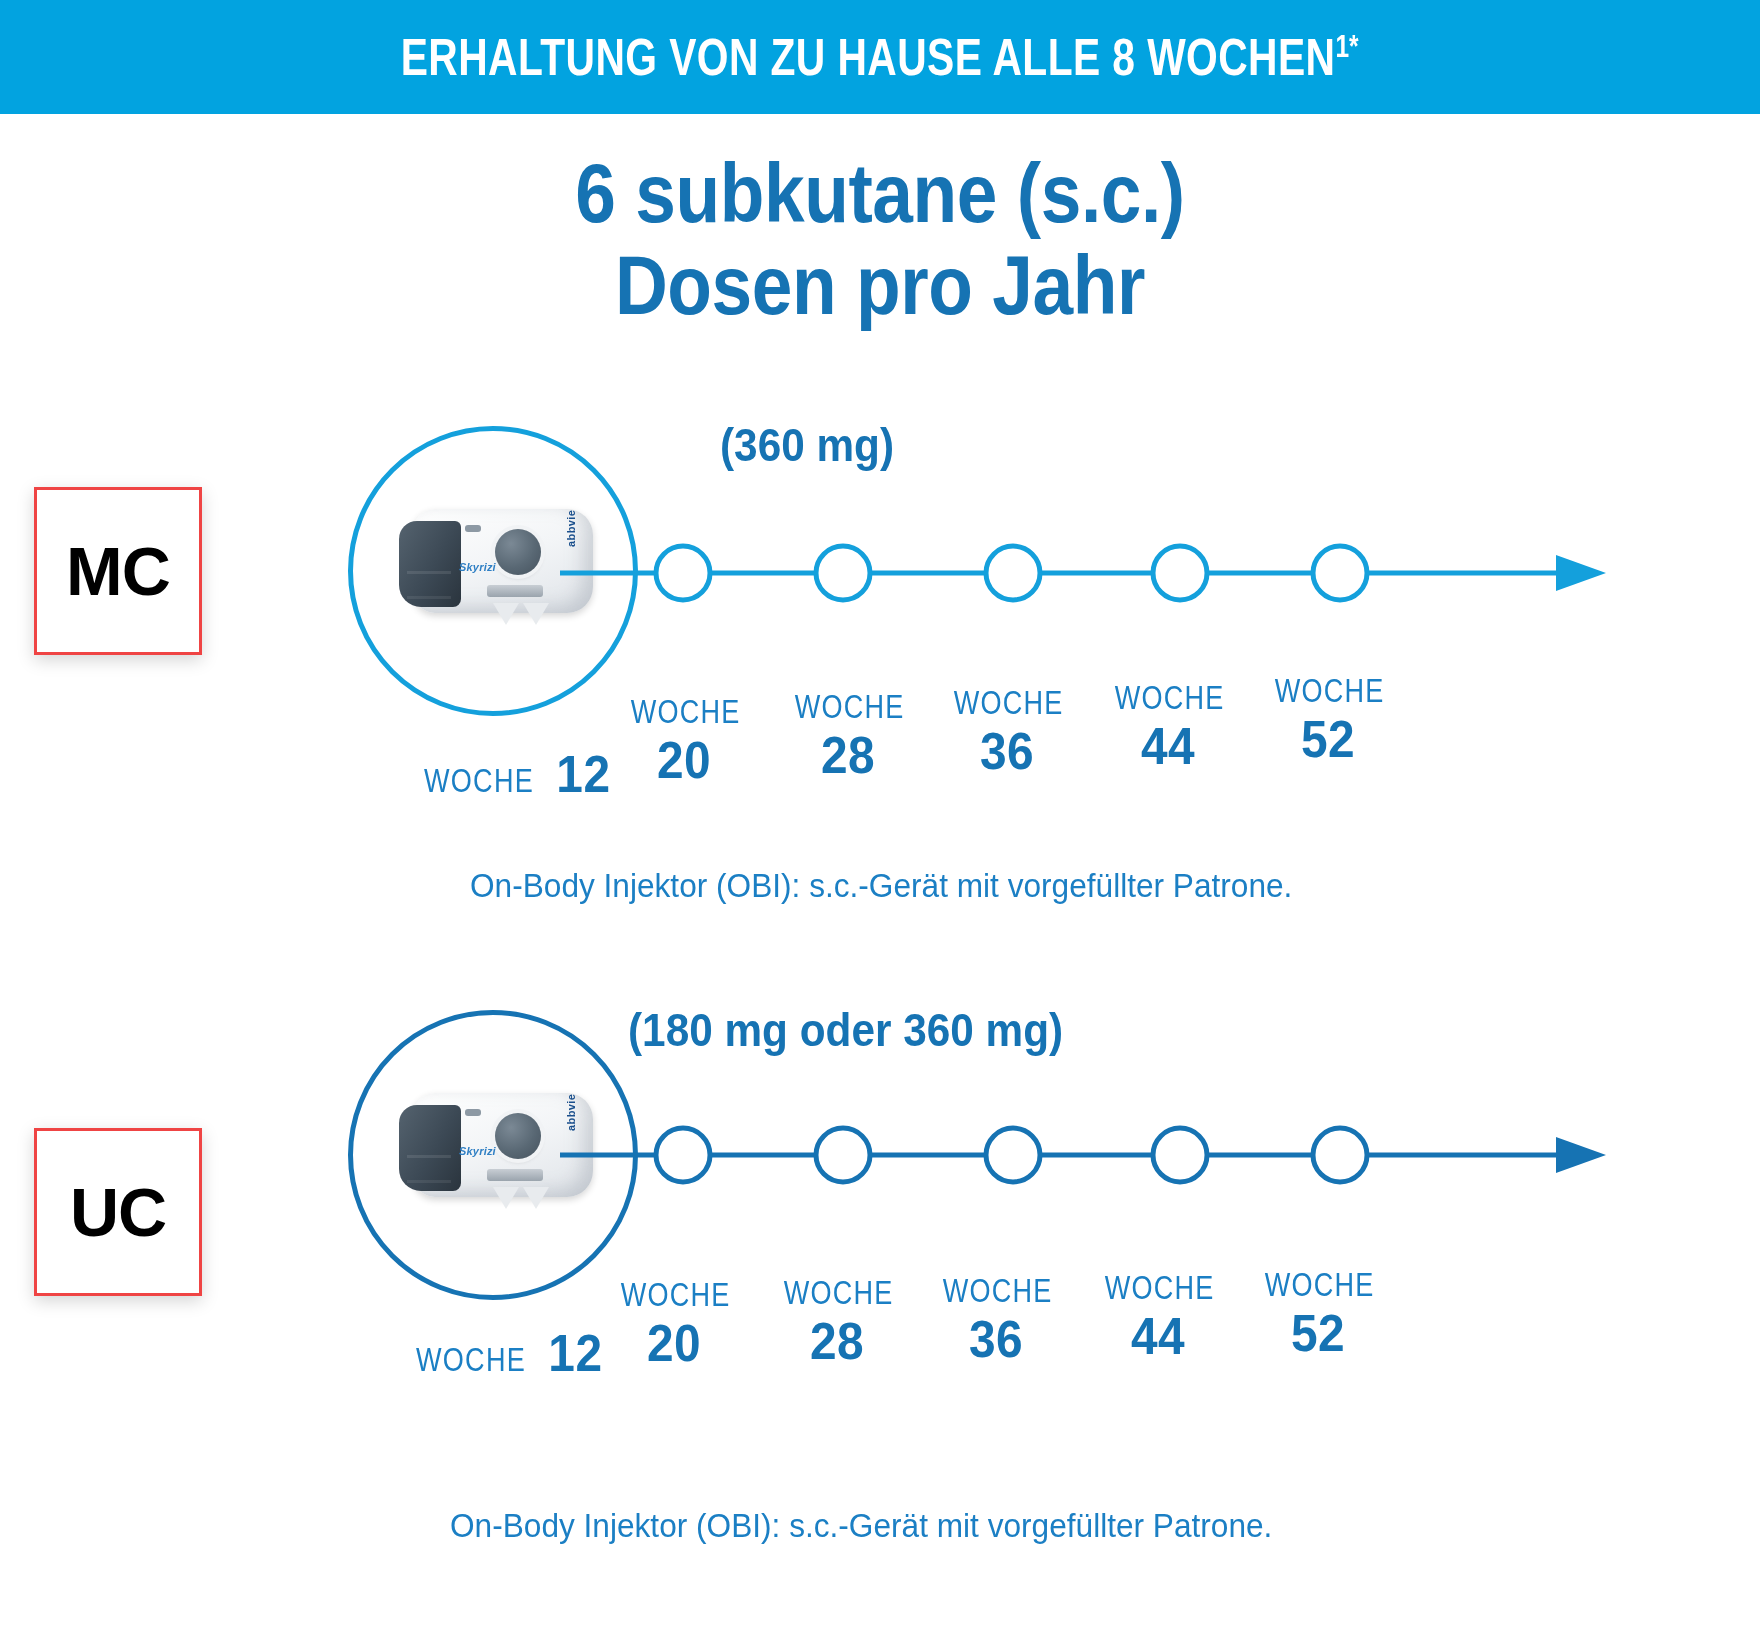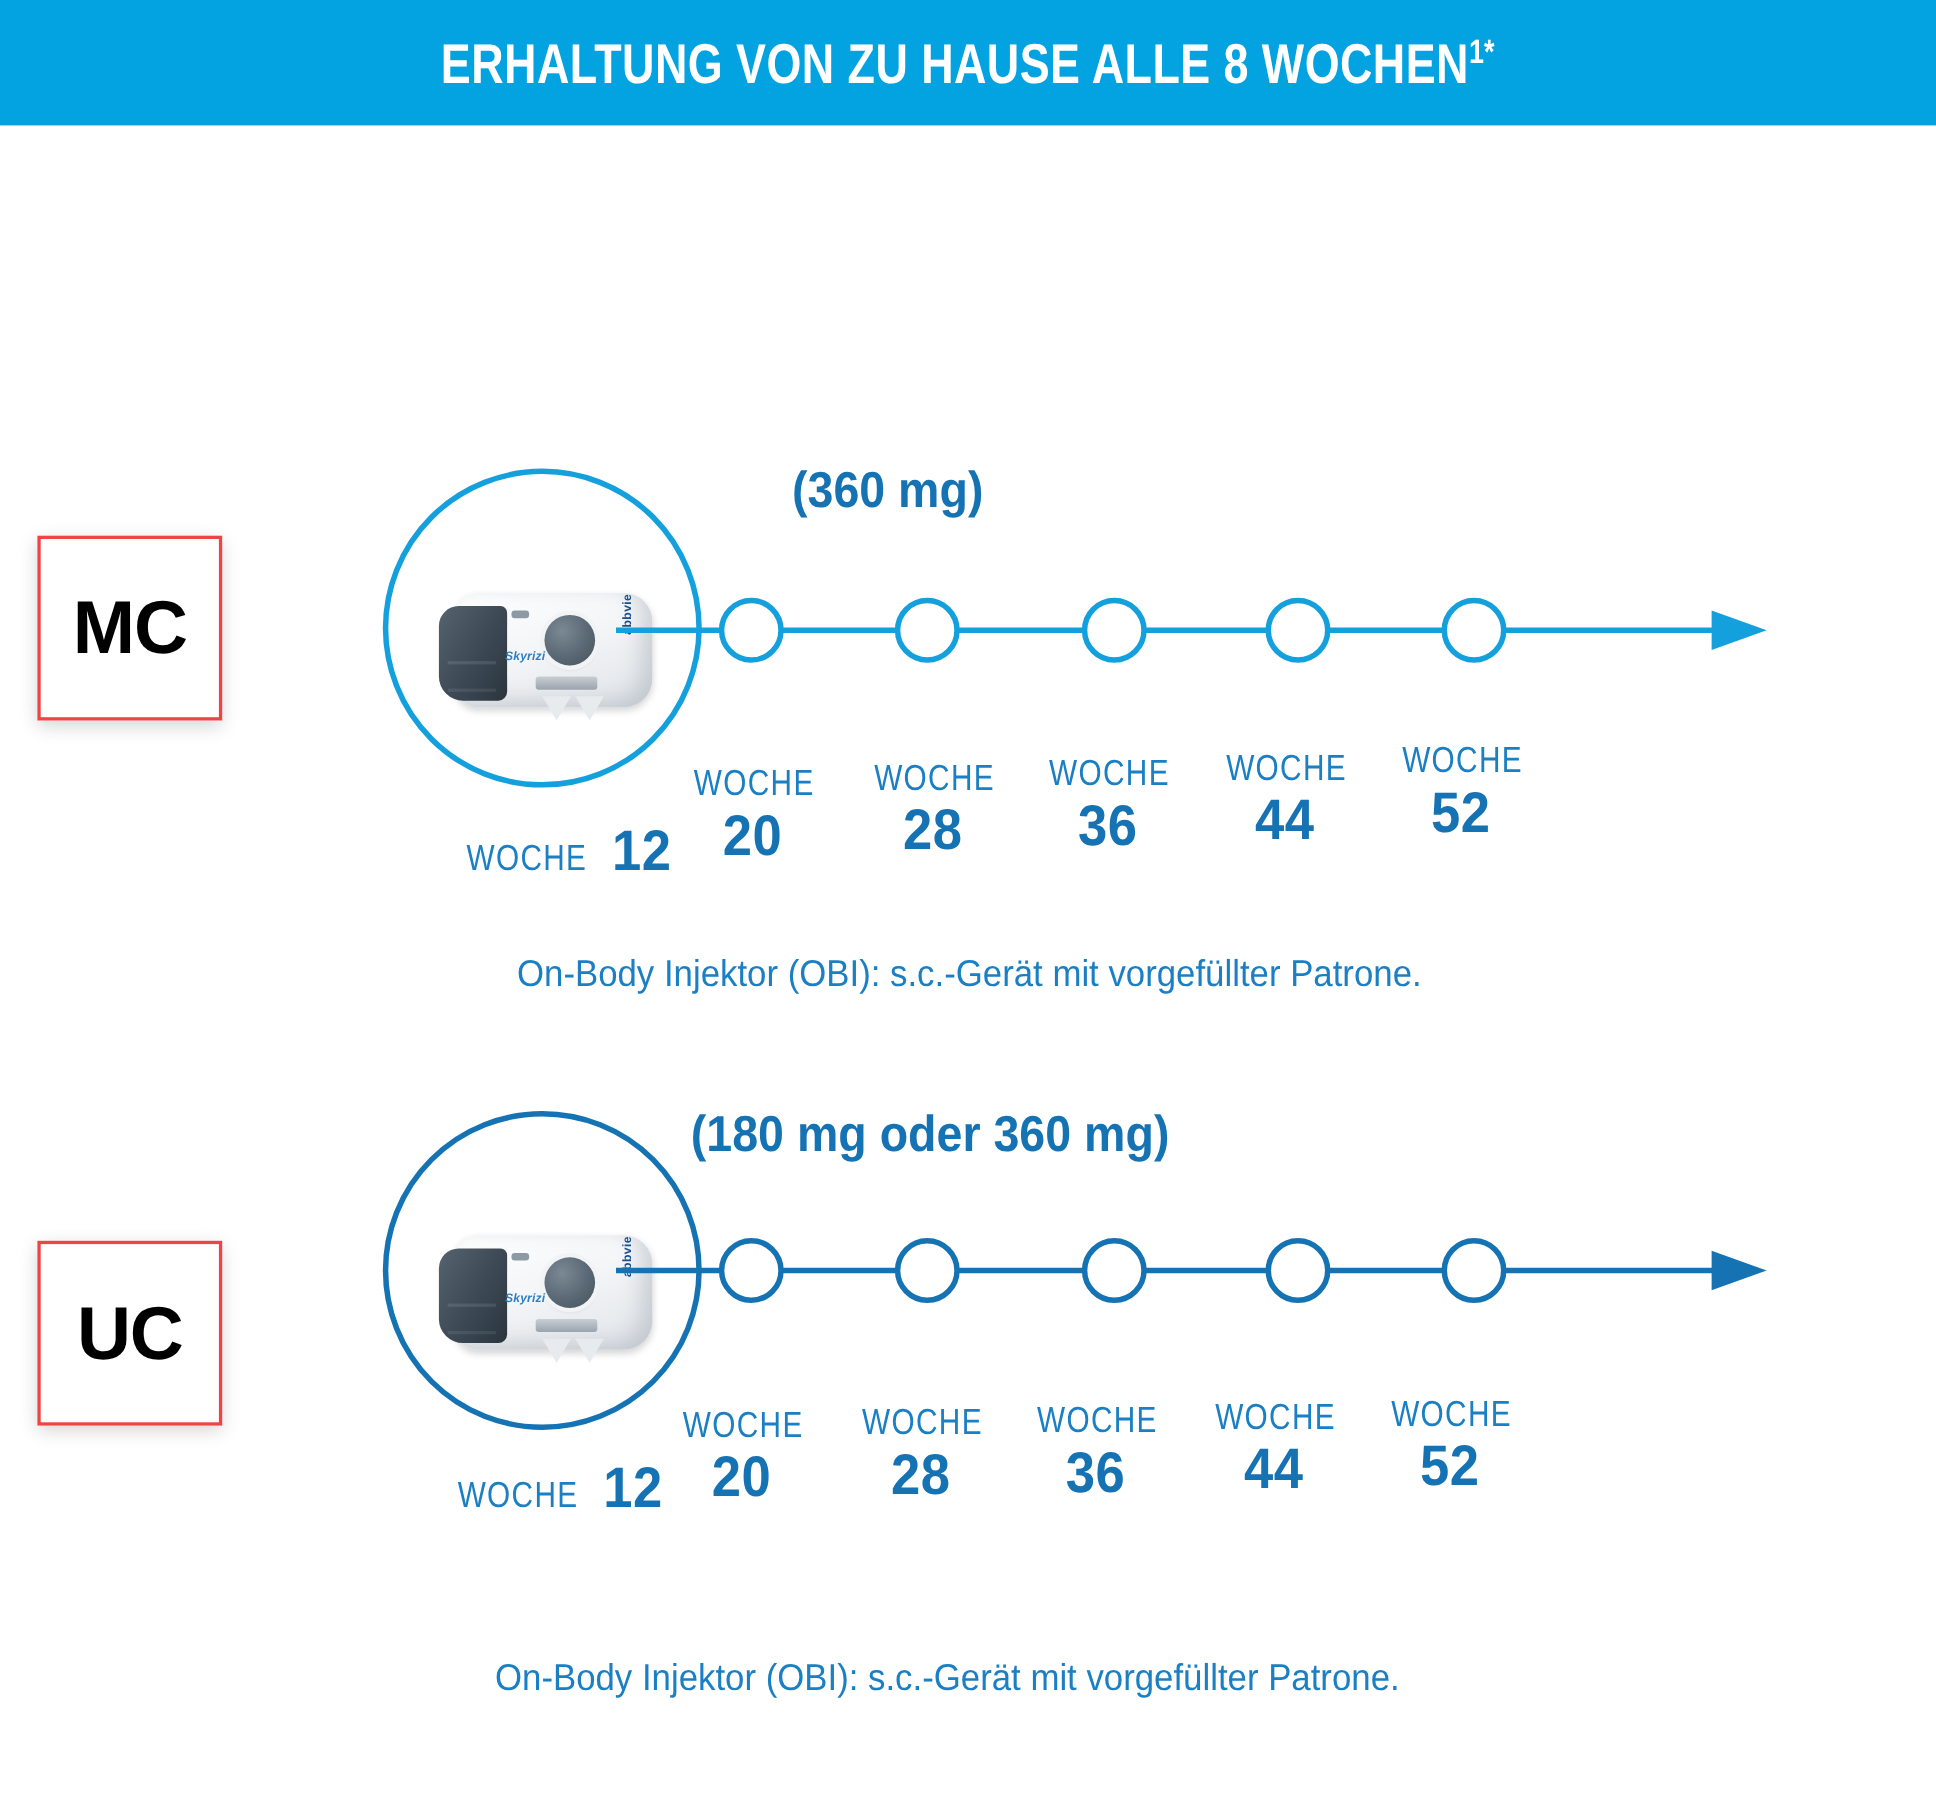--- a/index.html
+++ b/index.html
@@ -106,21 +106,21 @@
     overflow: hidden;
   }
   .device-circle.deep { border-color: #1673B3; }
   #circle-mc { left: 348px; top: 426px; }
   #circle-uc { left: 348px; top: 1010px; }
 
   
   .device {
     position: absolute;
     left: 34px;
-    top: 102px;
+    top: 72px;
     width: 224px;
     height: 124px;
   }
   .dev-body {
     position: absolute;
     left: 26px; top: 6px;
     width: 180px; height: 104px;
     background: linear-gradient(160deg,#ffffff 0%,#f3f5f7 48%,#dfe3e8 100%);
     border-radius: 22px 26px 26px 22px;
     box-shadow: inset -10px -6px 18px rgba(140,150,160,.35),
@@ -269,20 +269,24 @@
 <body>
 
 <div class="page">
 
   <div class="header-band">
     <div class="header-title">
       <span>ERHALTUNG VON ZU HAUSE ALLE 8 WOCHEN</span><span class="sup">1*</span>
     </div>
   </div>
 
+  <div class="main-title">
+    <span class="tline">6 subkutane (s.c.)</span>
+    <span class="tline">Dosen pro Jahr</span>
+  </div>
 
   <div class="section" id="section-mc">
 
     <div class="badge" id="badge-mc">
       <span class="badge-label">MC</span>
     </div>
 
     <div class="device-circle" id="circle-mc">
       <div class="device">
         <div class="dev-body"></div>

